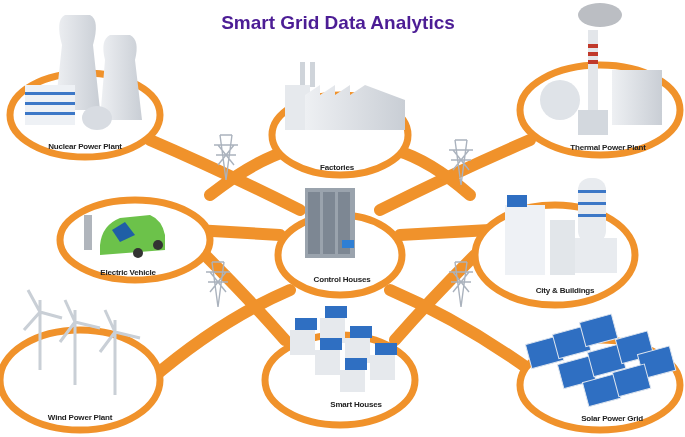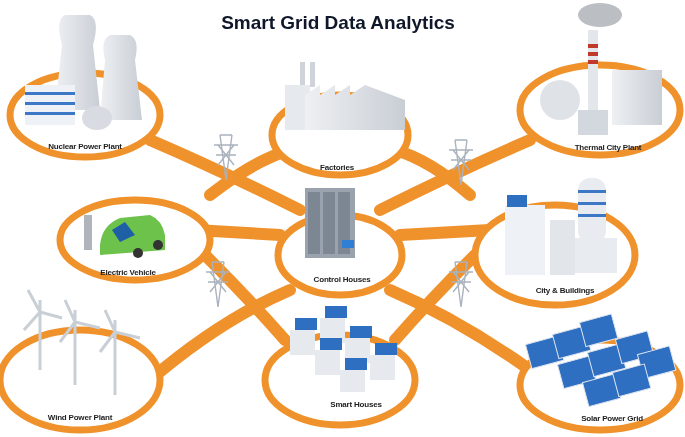--- a/index.html
+++ b/index.html
@@ -1,17 +1,17 @@
 <!DOCTYPE html>
 <html><head>
 <meta charset="utf-8">
 <style>
   html,body{margin:0;padding:0;background:#ffffff;}
   body{width:685px;height:437px;overflow:hidden;position:relative;font-family:"Liberation Sans",sans-serif;}
-  .title{position:absolute;left:0;top:12px;width:676px;text-align:center;color:#0f172a;font-size:19px;font-weight:bold;font-family:"Liberation Sans",sans-serif;}
+  .title{position:absolute;left:0;top:12px;width:676px;text-align:center;color:#4c1d95;font-size:19px;font-weight:bold;font-family:"Liberation Sans",sans-serif;}
   svg{position:absolute;left:0;top:0;}
   .lbl{position:absolute;font-size:8px;font-weight:bold;color:#222;font-family:"Liberation Sans",sans-serif;text-align:center;white-space:nowrap;transform:translateX(-50%);letter-spacing:-0.2px;}
 </style>
 </head>
 <body>
 
 <div class="title">Smart Grid Data Analytics</div>
 
 <svg width="685" height="437" viewBox="0 0 685 437">
   <defs>
@@ -145,19 +145,19 @@
     <rect x="590" y="348" width="33" height="25" transform="rotate(-15 606 360)"></rect>
     <rect x="618" y="335" width="33" height="25" transform="rotate(-15 634 347)"></rect>
     <rect x="640" y="350" width="33" height="25" transform="rotate(-15 656 362)"></rect>
     <rect x="585" y="378" width="33" height="25" transform="rotate(-15 601 390)"></rect>
     <rect x="615" y="368" width="33" height="25" transform="rotate(-15 631 380)"></rect>
   </g>
 </svg>
 
 <div class="lbl" style="left:85px;top:142px">Nuclear Power Plant</div>
 <div class="lbl" style="left:337px;top:163px">Factories</div>
-<div class="lbl" style="left:608px;top:143px">Thermal City Plant</div>
+<div class="lbl" style="left:608px;top:143px">Thermal Power Plant</div>
 <div class="lbl" style="left:128px;top:268px">Electric Vehicle</div>
 <div class="lbl" style="left:342px;top:275px">Control Houses</div>
 <div class="lbl" style="left:565px;top:286px">City &amp; Buildings</div>
 <div class="lbl" style="left:80px;top:413px">Wind Power Plant</div>
 <div class="lbl" style="left:356px;top:400px">Smart Houses</div>
 <div class="lbl" style="left:612px;top:414px">Solar Power Grid</div>
 
 </body></html>

